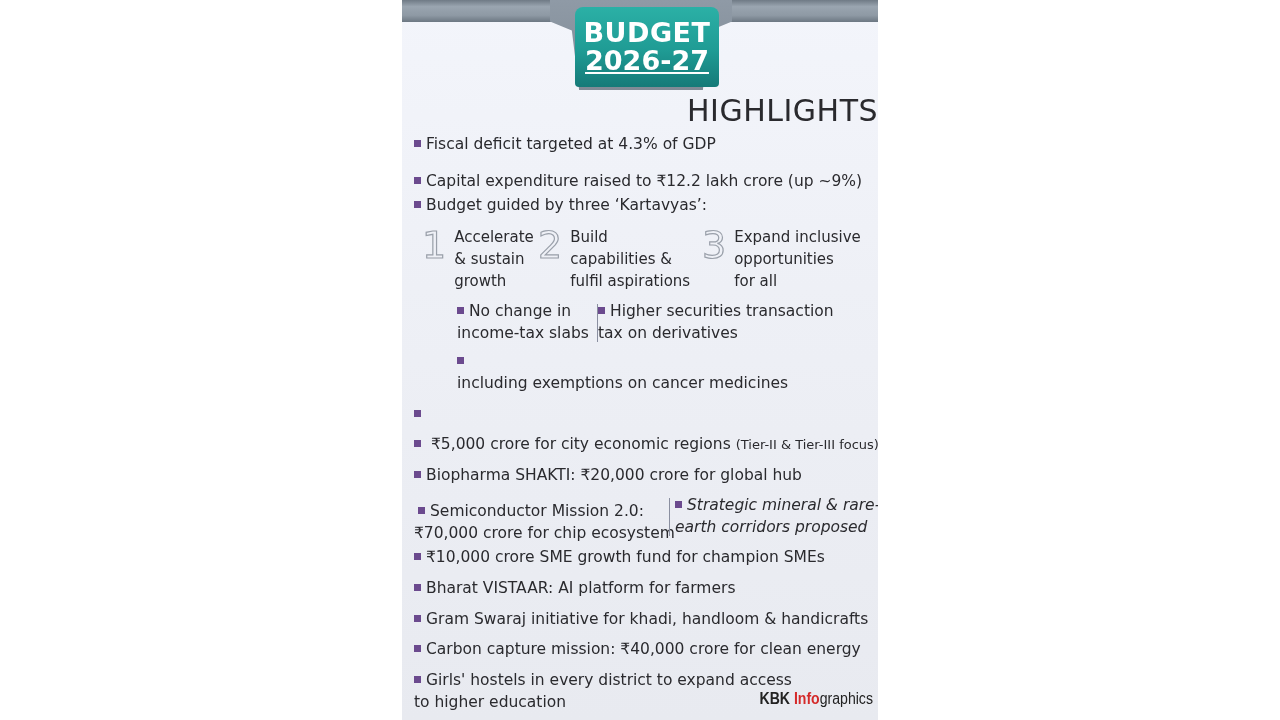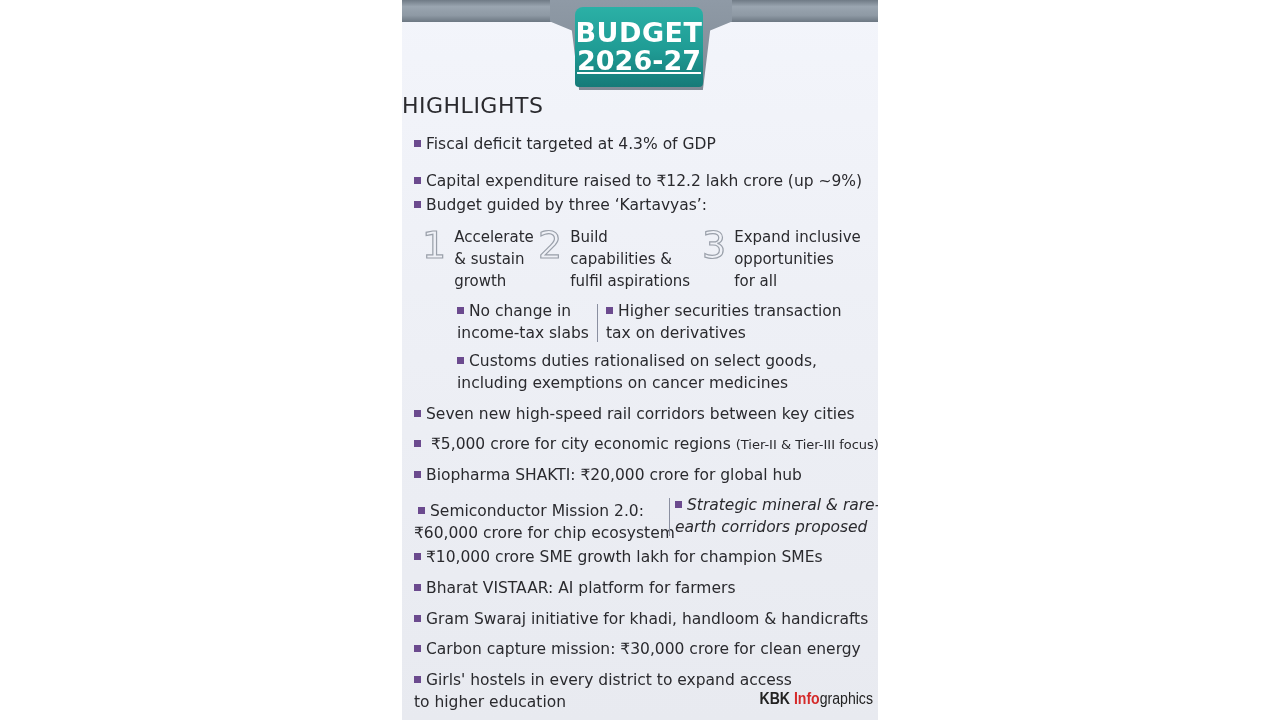--- a/index.html
+++ b/index.html
@@ -14,33 +14,33 @@
     .topbar {
       position: absolute; left: 0; top: 0; width: 476px; height: 22px;
       background: linear-gradient(180deg, #6f7a85 0%, #9aa5b0 30%, #8e99a4 70%, #6c7782 100%);
     }
     .topbar-notch {
       position: absolute; left: 148px; top: 0; width: 182px; height: 90px;
       background: linear-gradient(180deg, #8f9aa6 0%, #7f8a95 100%);
       clip-path: polygon(0 0, 100% 0, 100% 24%, 88% 34%, 84% 100%, 16% 100%, 12% 34%, 0 24%);
     }
     .badge {
-      position: absolute; left: 173px; top: 7px; width: 128px; height: 80px;
+      position: absolute; left: 173px; top: 7px; width: 144px; height: 80px;
       background: linear-gradient(180deg, #2bb0a6 0%, #1f9b94 55%, #157a78 100%);
       border-radius: 8px 8px 4px 4px;
       display: flex; flex-direction: column; align-items: center; justify-content: center;
       color: #ffffff; font-family: "DejaVu Sans", sans-serif; font-weight: bold;
       line-height: 1.02;
     }
     .badge .l1 { font-size: 27px; letter-spacing: 0.5px; }
     .badge .l2 { font-size: 27px; letter-spacing: 0px; text-decoration: underline; }
 
     .highlights {
-      position: absolute; left: 0; top: 93px; width: 476px; text-align: left;
-      font-size: 22px; letter-spacing: 0.5px; color: #2a2a2e;
+      position: absolute; left: 0; top: 93px; width: 476px; text-align: right;
+      font-size: 30px; letter-spacing: 0.5px; color: #2a2a2e;
     }
 
     .item {
       position: absolute; font-size: 15.5px; line-height: 22px; color: #2a2a2e; white-space: nowrap;
     }
     .bullet {
       display: inline-block; width: 7px; height: 7px; background: #6b4a8e;
       margin-right: 5px; vertical-align: 2px;
     }
     .small { font-size: 13px; }
@@ -107,60 +107,60 @@
       <div>opportunities</div>
       <div>for all</div>
     </div>
   </div>
 
   <div class="item" style="left:55px; top:300px;">
     <span class="bullet"></span><span>No change in</span><br>
     <span>income-tax slabs</span>
   </div>
   <div class="vdiv" style="left:195px; top:304px; height:38px;"></div>
-  <div class="item" style="left:204px; top:300px;">
+  <div class="item" style="left:196px; top:300px;">
     <span class="bullet"></span><span>Higher securities transaction</span><br>
     <span>tax on derivatives</span>
   </div>
   <div class="item" style="left:55px; top:350px;">
-    <span class="bullet"></span><span>Customs duties rationalised on select goods,</span><br>
+    <span class="bullet"></span><br>
     <span>including exemptions on cancer medicines</span>
   </div>
 
   <div class="item" style="left:12px; top:403px;">
-    <span class="bullet"></span><span>Seven new high-speed rail corridors between key cities</span>
+    <span class="bullet"></span>
   </div>
   <div class="item" style="left:12px; top:433px;">
     <span class="bullet" style="margin-right:10px;"></span><span>₹5,000 crore for city economic regions</span> <span class="small">(Tier-II &amp; Tier-III focus)</span>
   </div>
   <div class="item" style="left:12px; top:464px;">
     <span class="bullet"></span><span>Biopharma SHAKTI: ₹20,000 crore for global hub</span>
   </div>
 
   <div class="item" style="left:12px; top:500px;">
     <span class="bullet" style="margin-left:4px;"></span><span>Semiconductor Mission 2.0:</span><br>
-    <span>₹60,000 crore for chip ecosystem</span>
+    <span>₹70,000 crore for chip ecosystem</span>
   </div>
   <div class="vdiv" style="left:267px; top:498px; height:38px;"></div>
   <div class="item" style="left:273px; top:494px;font-style:italic;">
     <span class="bullet"></span><span>Strategic mineral &amp; rare-</span><br>
     <span>earth corridors proposed</span>
   </div>
 
   <div class="item" style="left:12px; top:546px;">
-    <span class="bullet"></span><span>₹10,000 crore SME growth lakh for champion SMEs</span>
+    <span class="bullet"></span><span>₹10,000 crore SME growth fund for champion SMEs</span>
   </div>
   <div class="item" style="left:12px; top:577px;">
     <span class="bullet"></span><span>Bharat VISTAAR: AI platform for farmers</span>
   </div>
   <div class="item" style="left:12px; top:608px;text-align:right;">
     <span class="bullet"></span><span>Gram Swaraj initiative for khadi, handloom &amp; handicrafts</span>
   </div>
   <div class="item" style="left:12px; top:638px;">
-    <span class="bullet"></span><span>Carbon capture mission: ₹30,000 crore for clean energy</span>
+    <span class="bullet"></span><span>Carbon capture mission: ₹40,000 crore for clean energy</span>
   </div>
   <div class="item" style="left:12px; top:669px;">
     <span class="bullet"></span><span>Girls' hostels in every district to expand access</span><br>
     <span>to higher education</span>
   </div>
 
   <div class="credit">
     <span class="kbk">KBK </span><span class="info">Info</span><span>graphics</span>
   </div>
 </div>

